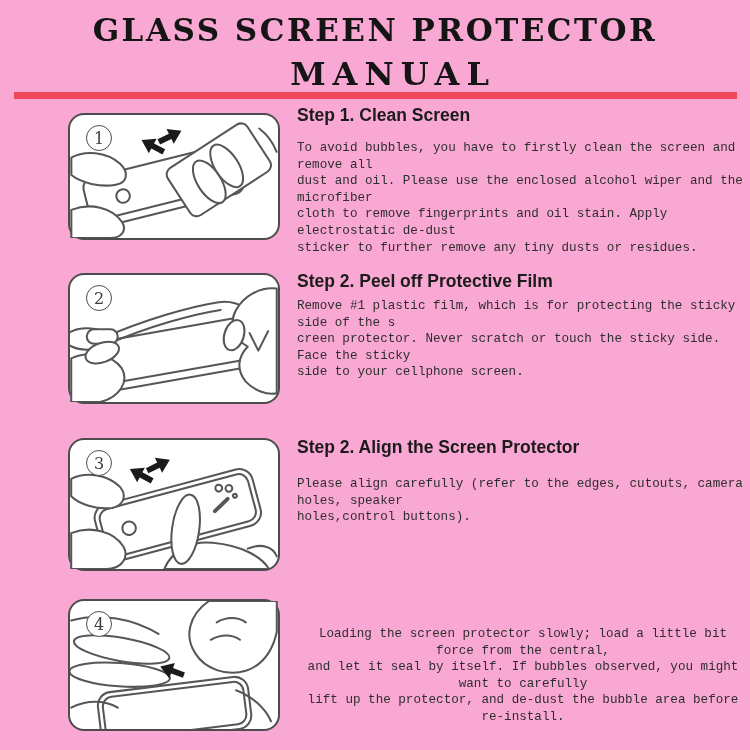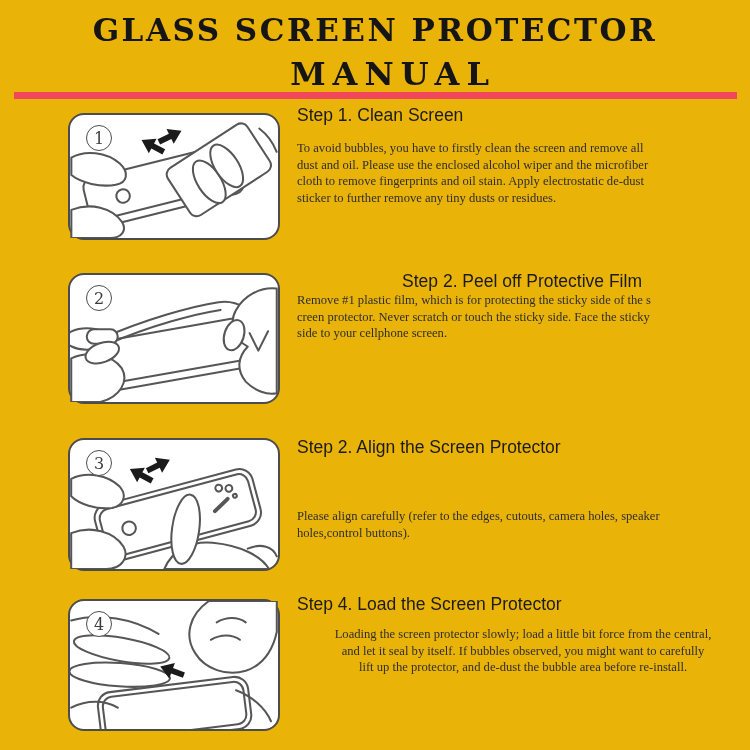--- a/index.html
+++ b/index.html
@@ -1,38 +1,38 @@
 <!DOCTYPE html>
 <html><head>
 <meta charset="utf-8">
 <style>
   html,body{margin:0;padding:0;background:#fff;}
-  .page{position:relative;width:750px;height:750px;background:#eab308;overflow:hidden;
+  .page{position:relative;width:750px;height:750px;background:#f9a8d4;overflow:hidden;
         font-family:"Liberation Sans",sans-serif;}
   .title-line{position:absolute;left:0;right:0;text-align:center;color:#151515;
         font-family:"DejaVu Serif",serif;font-weight:800;white-space:nowrap;}
   .title-1{top:12px;font-size:31px;letter-spacing:2.5px;}
   .title-2{top:55px;font-size:32px;letter-spacing:7px;margin-left:36px;}
   .divider{position:absolute;top:92px;left:14px;width:723px;height:7px;background:#f2475a;}
   .illus-box{position:absolute;left:68px;width:212px;border:2px solid #4c4c4c;border-radius:16px;
         background:#fff;box-sizing:border-box;}
   .box-1{top:113px;height:127px;}
   .box-2{top:273px;height:131px;}
   .box-3{top:438px;height:133px;}
   .box-4{top:599px;height:132px;}
   .illus-box svg{position:absolute;left:0;top:0;width:100%;height:100%;}
   .badge{position:absolute;left:16px;top:10px;width:26px;height:26px;border:1.6px solid #4c4c4c;
         border-radius:50%;display:flex;align-items:center;justify-content:center;
         font:16px "DejaVu Serif",serif;color:#3c3c3c;background:#fff;z-index:2;box-sizing:border-box;}
-  .step-heading{position:absolute;left:297px;width:450px;font-weight:normal;font-size:17.5px;
+  .step-heading{position:absolute;left:297px;width:450px;font-weight:bold;font-size:17.5px;
         color:#1b1b1b;font-family:"Liberation Sans",sans-serif;}
-  .h-1{top:105px;} .h-2{top:271px;text-align:center;} .h-3{top:437px;} .h-4{top:594px;}
-  .step-body{position:absolute;left:297px;width:452px;font-family:Liberation Serif, serif;
+  .h-1{top:105px;} .h-2{top:271px;} .h-3{top:437px;} .h-4{top:594px;}
+  .step-body{position:absolute;left:297px;width:452px;font-family:Liberation Mono, monospace;
         font-size:12.6px;line-height:16.6px;color:#2e2e2e;white-space:pre-line;}
-  .b-1{top:140px;} .b-2{top:292px;} .b-3{top:476px;margin-top:32px;} .b-4{top:626px;text-align:center;}
+  .b-1{top:140px;} .b-2{top:298px;} .b-3{top:476px;} .b-4{top:626px;text-align:center;}
   .art{stroke:#565656;stroke-width:2.1;fill:#fff;stroke-linejoin:round;stroke-linecap:round;}
   .art .nf{fill:none;}
   .arrow{fill:#1b1b1b;stroke:none;}
 </style>
 </head>
 <body>
 
 <div class="page">
 
   <div class="title-line title-1">GLASS SCREEN PROTECTOR</div>
@@ -150,18 +150,17 @@
         <path class="nf" d="M144 40 C 154 34, 166 34, 174 40"></path>
         <path class="nf" d="M170 92 C 186 98, 200 110, 206 124"></path>
       </g>
       <g class="arrow">
         <g transform="translate(104,72) rotate(200)">
             <path d="M-13 -3 L0 -3 L0 -8.5 L13 0 L0 8.5 L0 3 L-13 3 Z"></path>
           </g>
       </g>
     </svg>
   </div>
-  <div class="step-heading h-4">Step 4. Load the Screen Protector</div>
   <div class="step-body b-4">Loading the screen protector slowly; load a little bit force from the central,
 and let it seal by itself. If bubbles observed, you might want to carefully
 lift up the protector, and de-dust the bubble area before re-install.</div>
 
 </div>
 
 </body></html>

